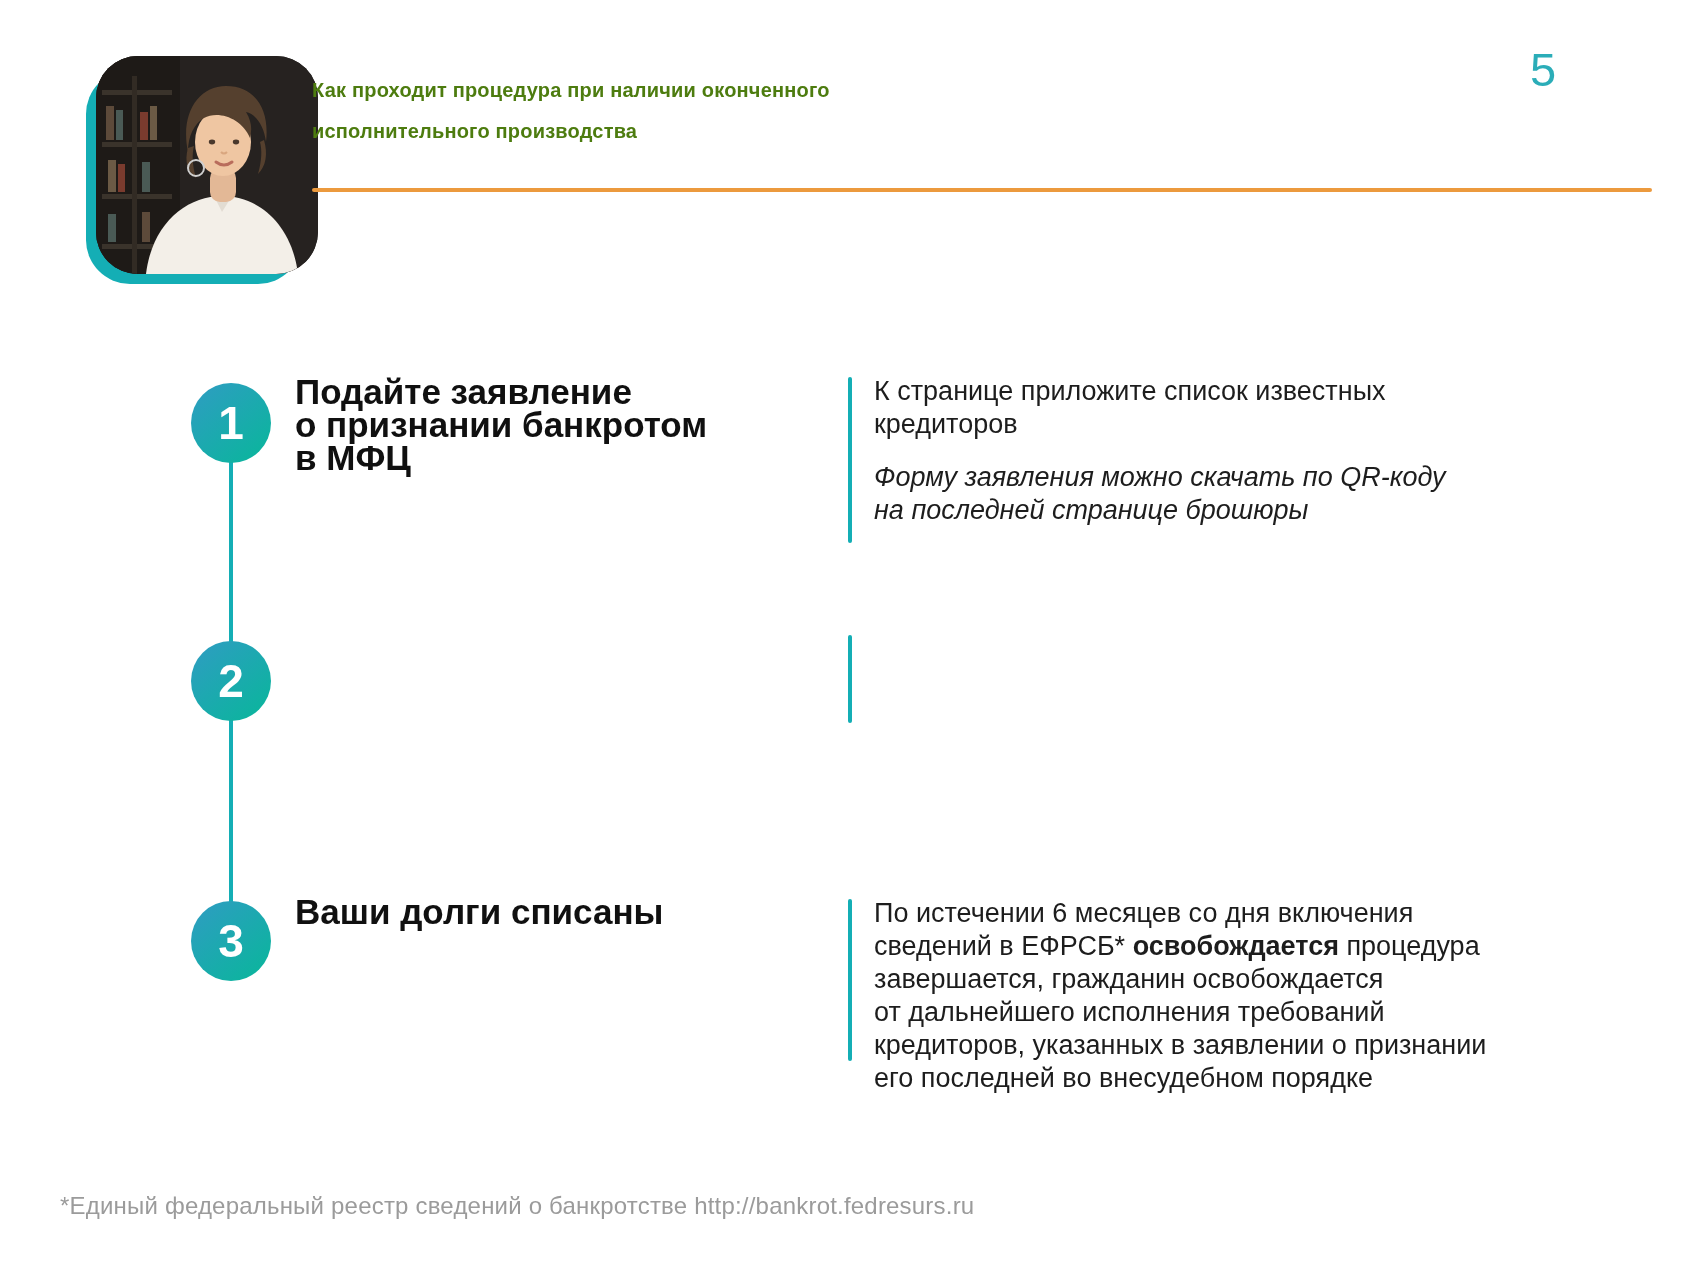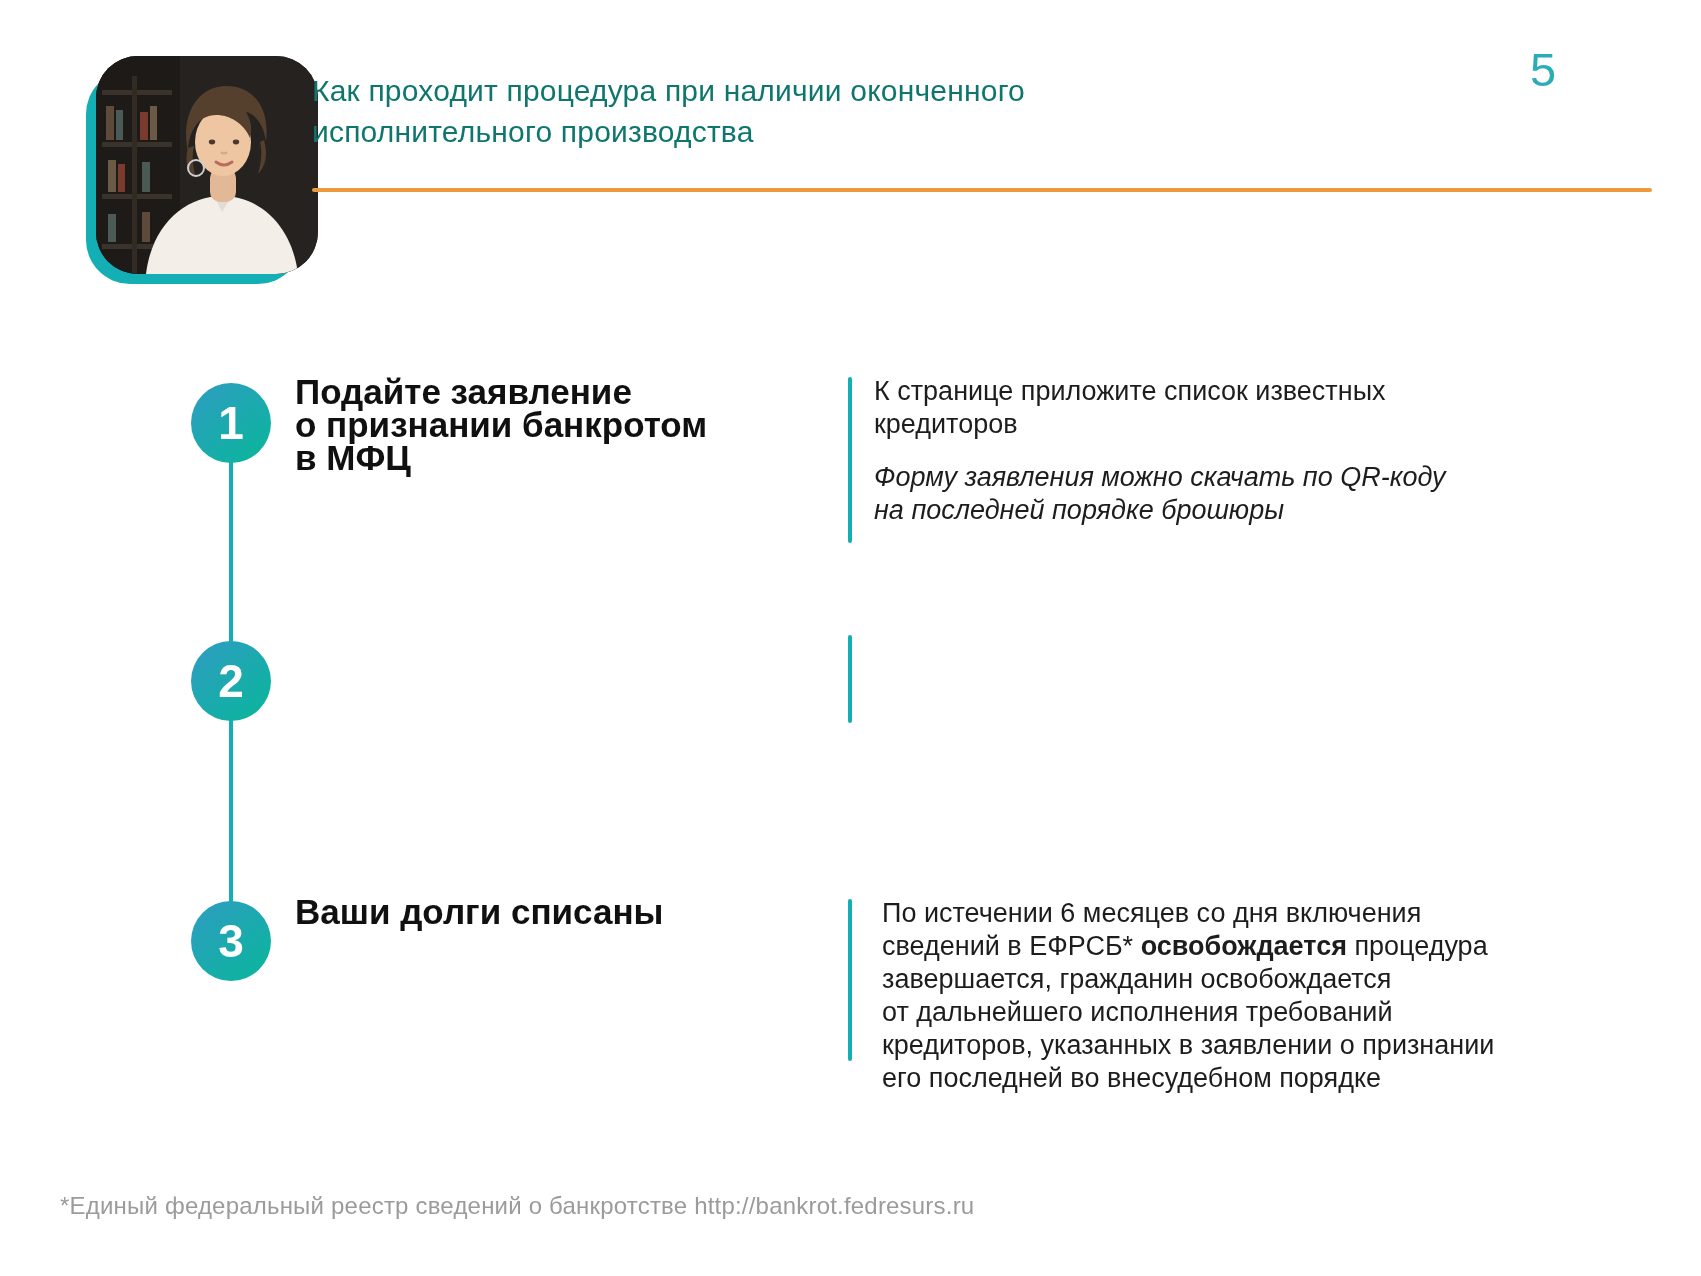--- a/index.html
+++ b/index.html
@@ -26,21 +26,21 @@
     border-radius:42px;overflow:hidden;background:#262220;
   }
   .photo svg{display:block;}
   
   .page-number{
     position:absolute;left:1503px;top:42px;width:80px;text-align:center;
     font-size:47px;font-weight:300;color:var(--page-number-teal);
   }
   .page-title{
     position:absolute;left:312px;top:70px;width:1200px;
-    font-size:30px;line-height:41px;font-weight:normal;color:#0f766e;
+    font-size:20px;line-height:41px;font-weight:bold;color:#4d7c0f;
     white-space:pre-line;letter-spacing:0.2px;
   }
   .title-rule{
     position:absolute;left:312px;top:188px;width:1340px;height:4px;
     background:var(--accent-orange);border-radius:2px;
   }
   
   .connector{
     position:absolute;left:229px;top:423px;width:4px;height:518px;
     background:var(--accent-teal);
@@ -59,21 +59,21 @@
   }
   .l1{top:375px;} .l2{top:631px;} .l3{top:895px;}
   .vbar{
     position:absolute;left:848px;width:4px;background:var(--accent-teal);border-radius:2px;
   }
   .b1{top:377px;height:166px;} .b2{top:635px;height:88px;} .b3{top:899px;height:162px;}
   .detail{
     position:absolute;left:874px;width:660px;
     font-size:27px;line-height:33px;color:#1d1d1d;white-space:pre-line;
   }
-  .d1{top:375px;} .n1{top:461px;font-style:italic;} .d2{top:633px;} .d3{top:897px;margin-left:8px;}
+  .d1{top:375px;} .n1{top:461px;font-style:italic;} .d2{top:633px;} .d3{top:897px;}
   .detail b{font-weight:bold;}
   
   .footer-note{
     position:absolute;left:60px;top:1192px;
     font-size:24px;color:var(--footer-gray);letter-spacing:0.2px;
   }
 </style>
 </head>
 <body>
 
@@ -129,21 +129,21 @@
   <div class="step-circle c1">
     <span>1</span>
   </div>
   <div class="step-label l1">Подайте заявление
 о признании банкротом
 в МФЦ</div>
   <div class="vbar b1"></div>
   <div class="detail d1">К странице приложите список известных
 кредиторов</div>
   <div class="detail n1">Форму заявления можно скачать по QR-коду
-на последней порядке брошюры</div>
+на последней странице брошюры</div>
 
   <div class="step-circle c2">
     <span>2</span>
   </div>
   <div class="vbar b2"></div>
 
   <div class="step-circle c3">
     <span>3</span>
   </div>
   <div class="step-label l3">Ваши долги списаны</div>

